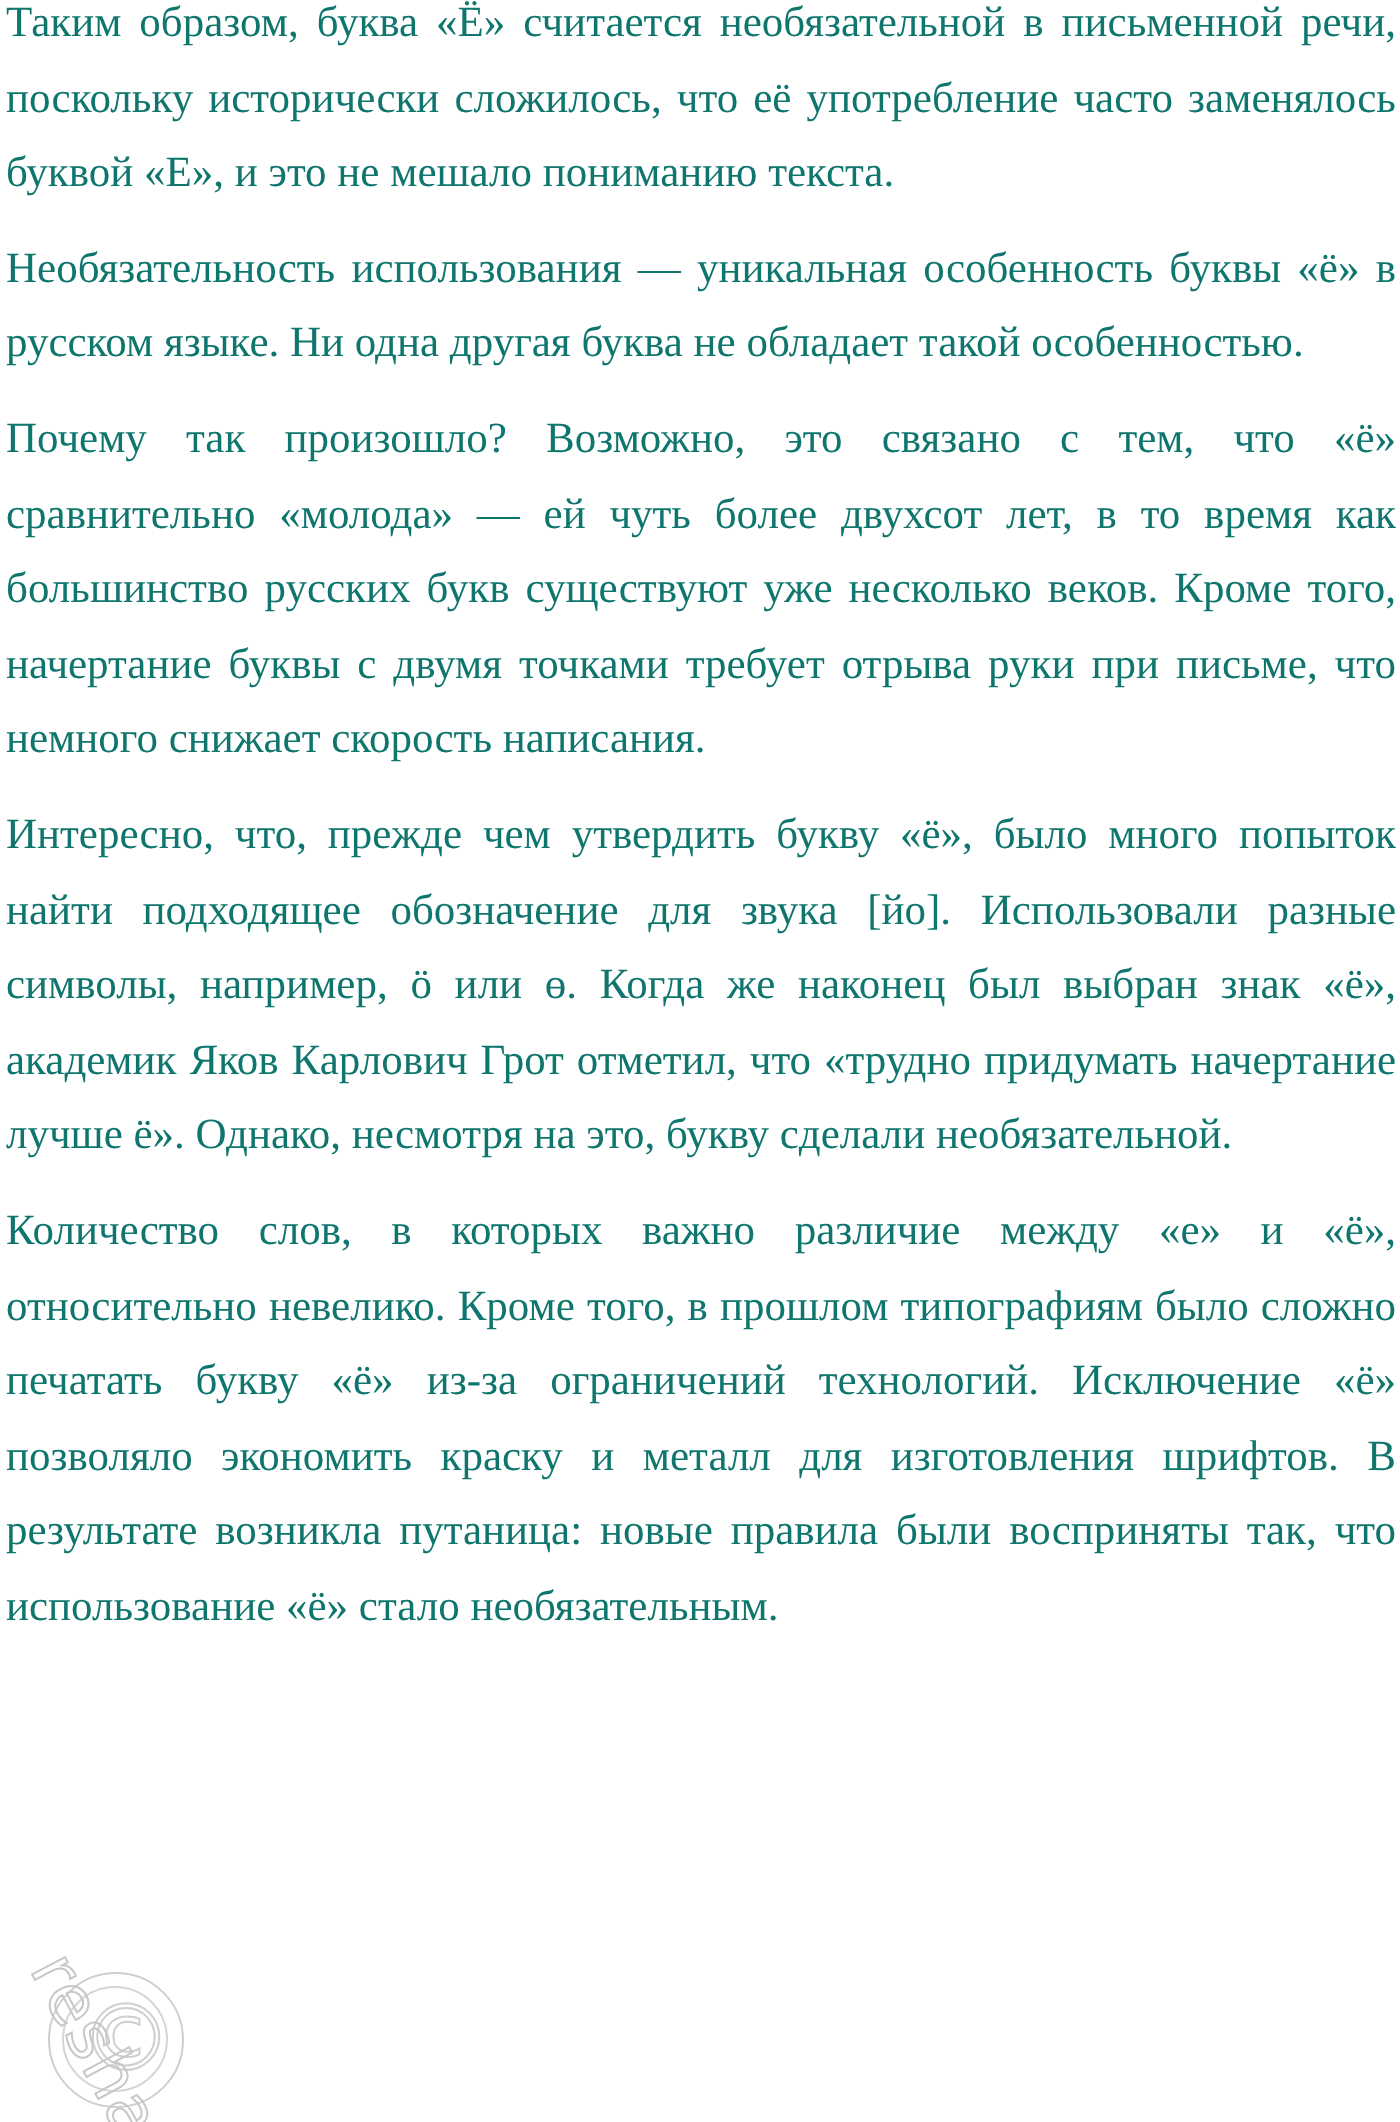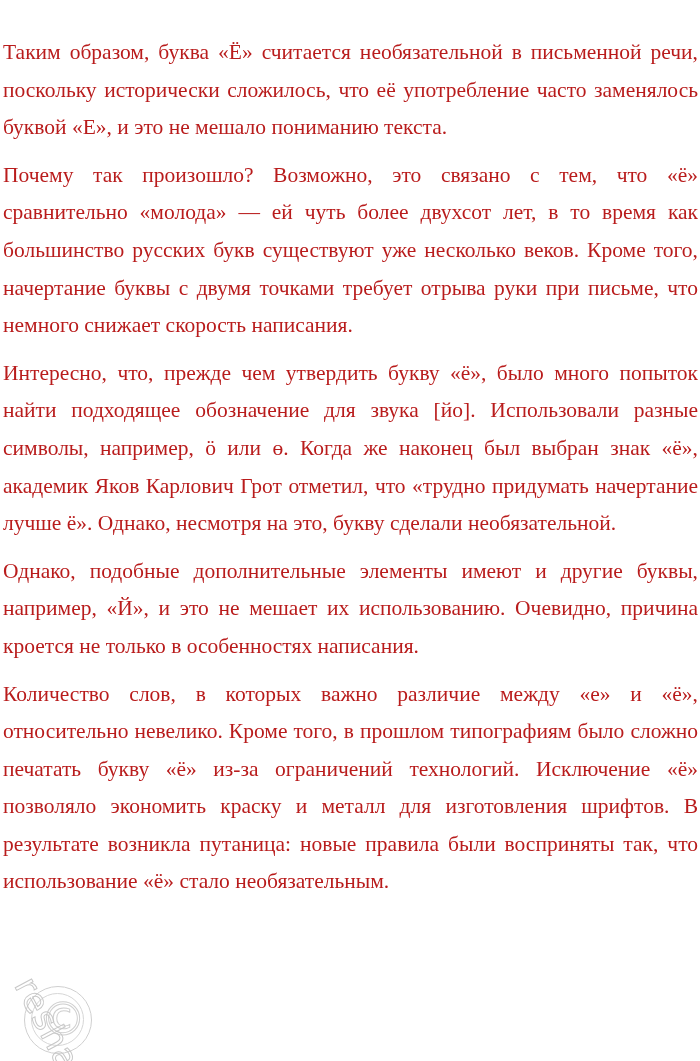--- a/index.html
+++ b/index.html
@@ -14,22 +14,21 @@
       position: relative;
     }
     .doc {
       position: absolute;
       left: 3px;
       top: 0px;
       width: 695px;
       font-family: "Liberation Serif", "DejaVu Serif", serif;
       font-size: 21.5px;
       line-height: 37.6px;
-      color: #b91c1c;
-      margin-top: 41px;
+      color: #0f766e;
     }
     .para {
       margin: 0 0 10px 0;
       text-align: justify;
       text-align-last: left;
       padding-top: 0;
     }
     .para:first-child {
       margin-top: -7px;
     }
@@ -82,23 +81,23 @@
       font-size: 46px;
       color: transparent;
       -webkit-text-stroke: 1px #a8a8a8;
     }
   </style>
 </head>
 <body>
 
 <div class="doc">
   <p class="para">Таким образом, буква «Ё» считается необязательной в письменной речи, поскольку исторически сложилось, что её употребление часто заменялось буквой «Е», и это не мешало пониманию текста.</p>
+  <p class="para">Необязательность использования — уникальная особенность буквы «ё» в русском языке. Ни одна другая буква не обладает такой особенностью.</p>
   <p class="para">Почему так произошло? Возможно, это связано с тем, что «ё» сравнительно «молода» — ей чуть более двухсот лет, в то время как большинство русских букв существуют уже несколько веков. Кроме того, начертание буквы с двумя точками требует отрыва руки при письме, что немного снижает скорость написания.</p>
   <p class="para">Интересно, что, прежде чем утвердить букву «ё», было много попыток найти подходящее обозначение для звука [йо]. Использовали разные символы, например, ö или ɵ. Когда же наконец был выбран знак «ё», академик Яков Карлович Грот отметил, что «трудно придумать начертание лучше ё». Однако, несмотря на это, букву сделали необязательной.</p>
-  <p class="para">Однако, подобные дополнительные элементы имеют и другие буквы, например, «Й», и это не мешает их использованию. Очевидно, причина кроется не только в особенностях написания.</p>
   <p class="para">Количество слов, в которых важно различие между «е» и «ё», относительно невелико. Кроме того, в прошлом типографиям было сложно печатать букву «ё» из-за ограничений технологий. Исключение «ё» позволяло экономить краску и металл для изготовления шрифтов. В результате возникла путаница: новые правила были восприняты так, что использование «ё» стало необязательным.</p>
 </div>
 
 <div class="watermark">
   <div class="wm-copy"></div>
   <span class="wm-c">©</span>
   <span class="wm-text">reshak.ru</span>
 </div>
 
 </body></html>

